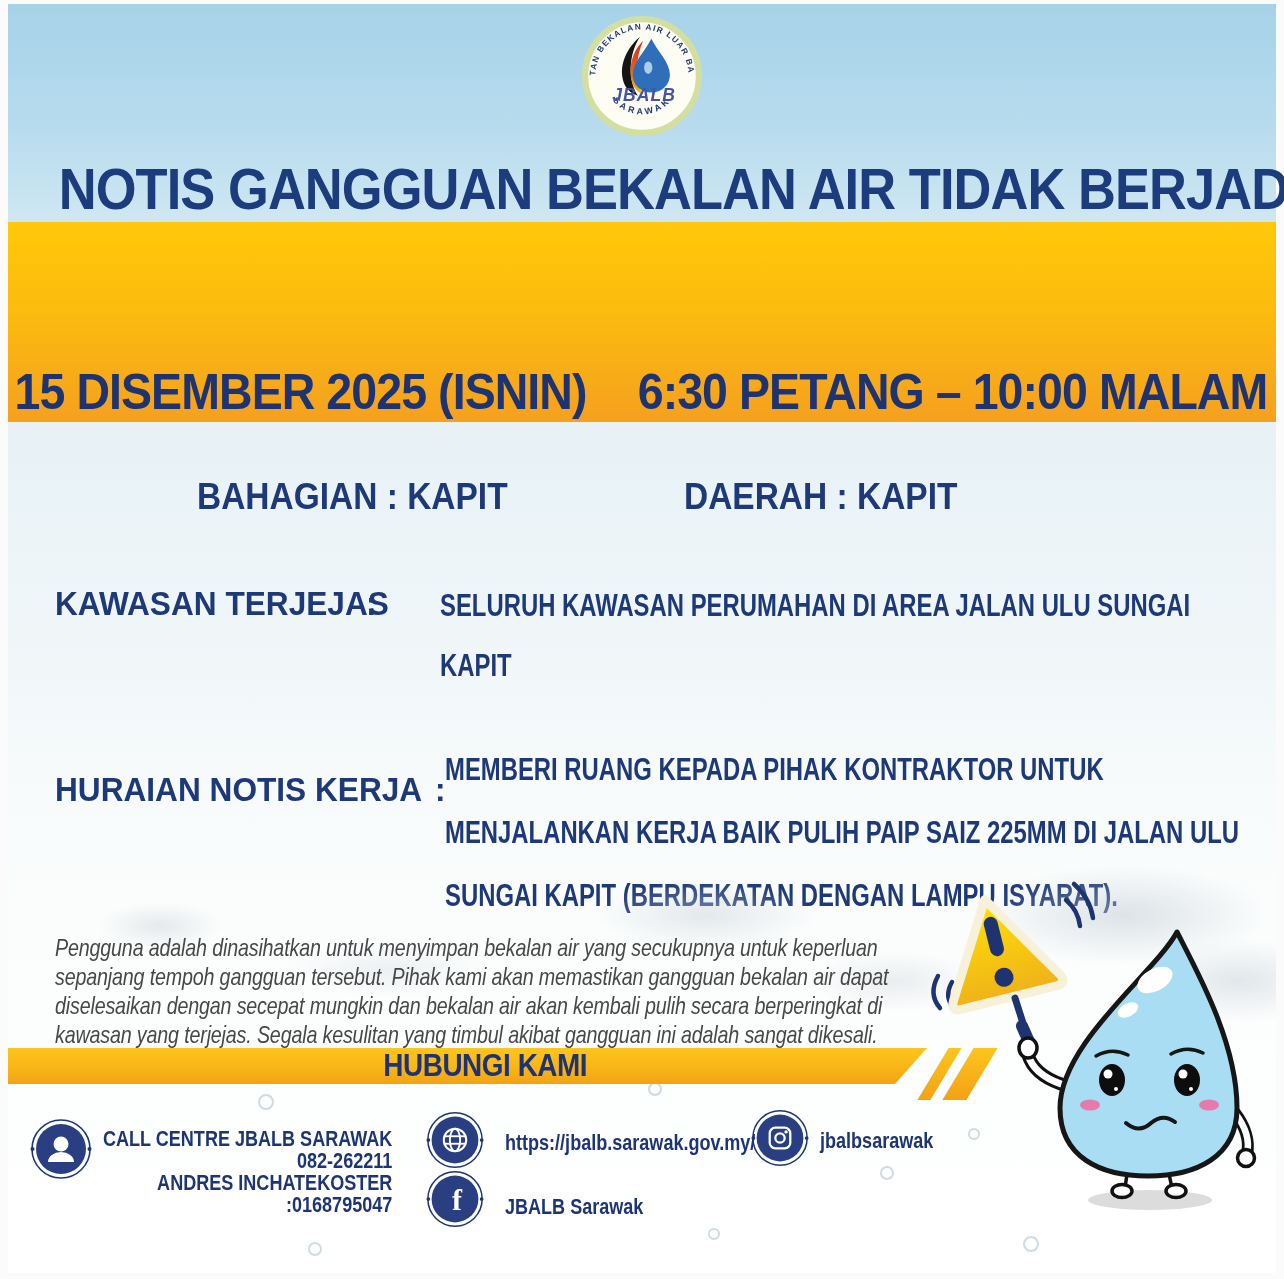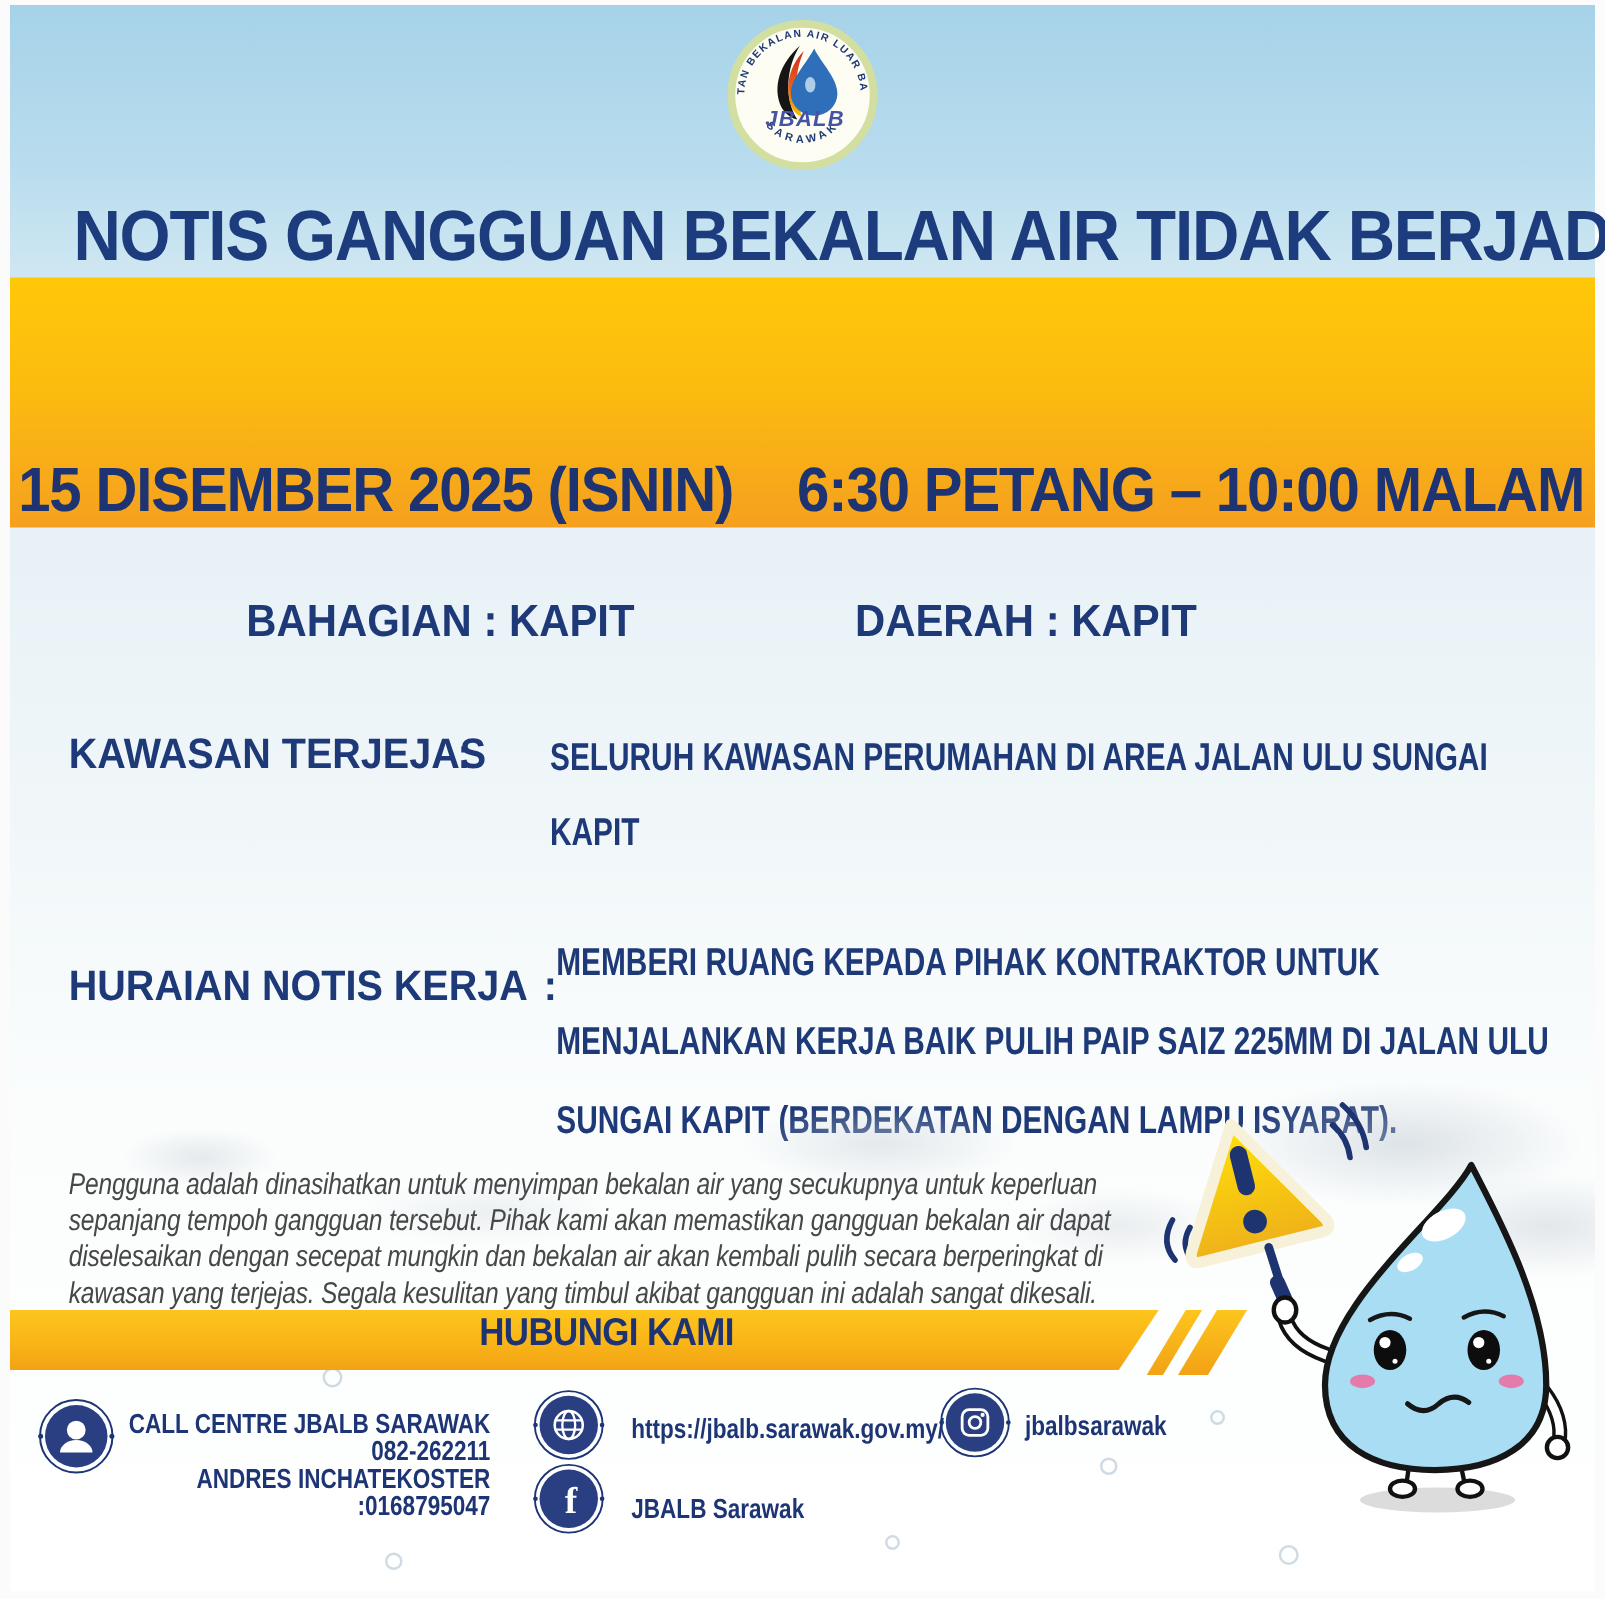--- a/index.html
+++ b/index.html
@@ -36,21 +36,21 @@
     background:
       radial-gradient(90px 34px at 12% 35%,#cfd6db 0%,rgba(207,214,219,0) 70%),
       radial-gradient(140px 40px at 30% 55%,#dde3e7 0%,rgba(221,227,231,0) 70%),
       radial-gradient(160px 50px at 55% 30%,#ccd4da 0%,rgba(204,212,218,0) 70%),
       radial-gradient(120px 44px at 70% 60%,#d8dee2 0%,rgba(216,222,226,0) 70%),
       radial-gradient(200px 70px at 88% 30%,#bfc9d1 0%,rgba(191,201,209,0) 72%),
       radial-gradient(150px 60px at 97% 60%,#c8d1d8 0%,rgba(200,209,216,0) 70%);}
   .bubble{position:absolute;border:2px solid rgba(150,175,195,.45);border-radius:50%;
           pointer-events:none;}
   
-  #contact-banner{left:0;top:1044px;width:919px;height:48px;
+  #contact-banner{left:0;top:1044px;width:919px;height:36px;
         background:linear-gradient(180deg,#fdc51d 0%,#f9b517 55%,#f2a216 100%);
         clip-path:polygon(0 0,100% 0,calc(100% - 32px) 100%,0 100%);
         display:flex;align-items:flex-start;justify-content:center;}
   #contact-banner .txt{font-size:31px;font-weight:bold;color:#1e3472;transform:scaleX(.9);
         white-space:nowrap;letter-spacing:-.5px;padding-left:40px;}
   .stripe{position:absolute;top:1044px;height:52px;transform:skewX(-31deg);
           background:linear-gradient(180deg,#fdc51d,#f2a216);}
   #stripe-1{left:925px;width:13px;}
   #stripe-2{left:950px;width:24px;}
   

